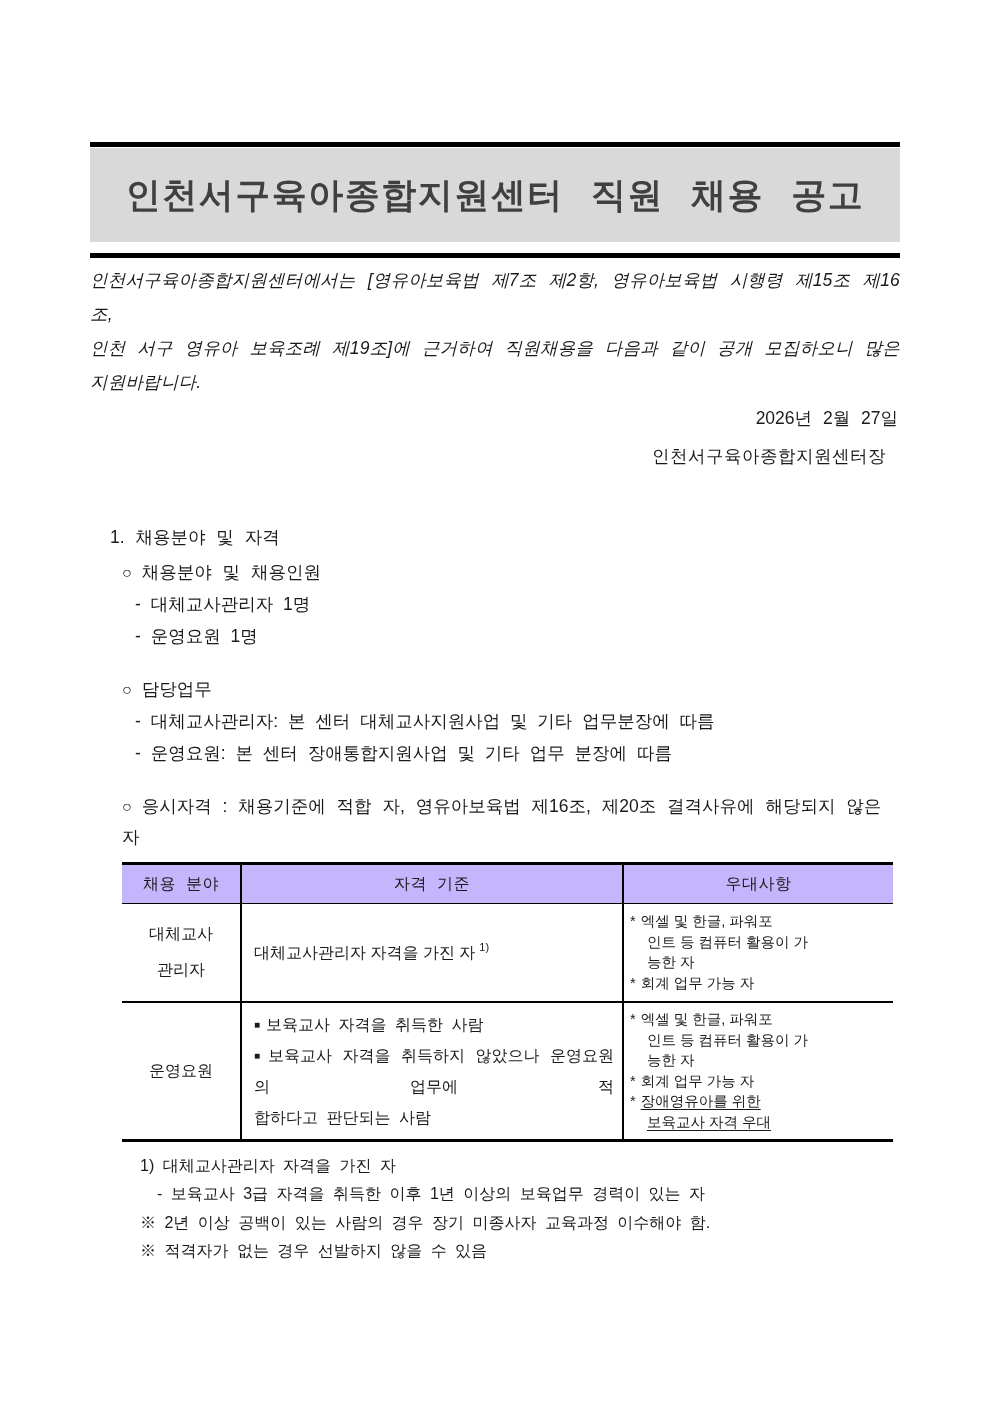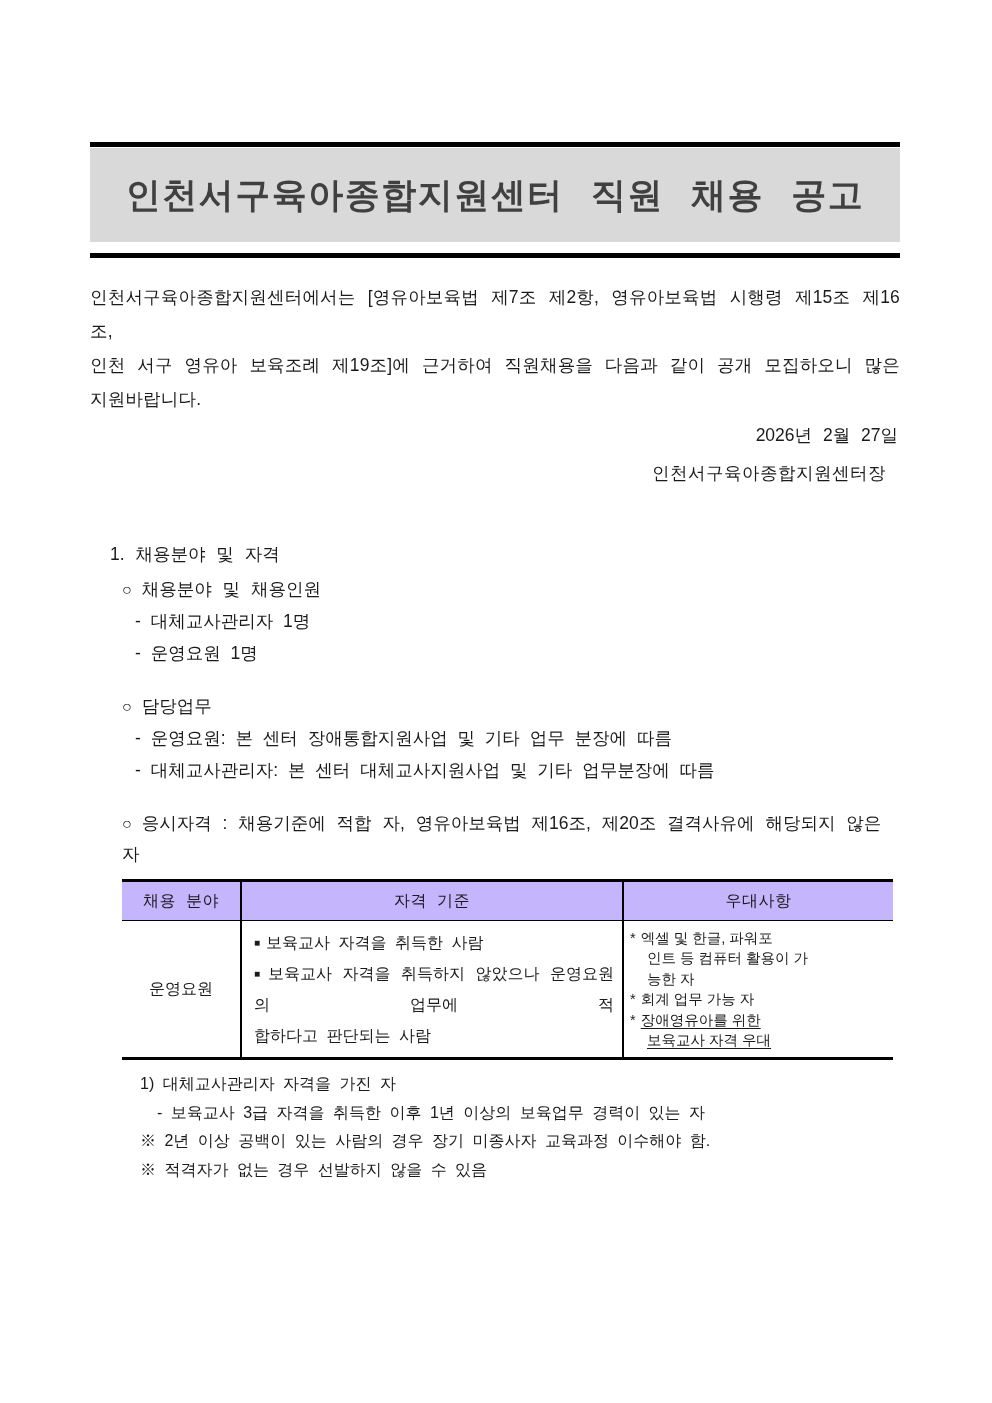--- a/index.html
+++ b/index.html
@@ -20,21 +20,21 @@
     margin-top: 1px; height: 94px; background: #d9d9d9;
     display: flex; align-items: center; justify-content: center;
   }
   .banner-title {
     font-size: 35px; font-weight: bold; color: #404040;
     letter-spacing: 1.5px; word-spacing: 16px; white-space: nowrap;
   }
   .rule-bottom { margin-top: 11px; }
 
   
-  .intro { margin-top: 22px; font-size: 17.5px; line-height: 34px; letter-spacing: 0.2px; word-spacing: 5px; }
+  .intro { margin-top: 5px; font-size: 17.5px; line-height: 34px; letter-spacing: 0.2px; word-spacing: 5px; font-style: italic; }
   .jline { text-align: justify; text-align-last: justify; }
 
   
   .sign-date { margin-top: 4px; font-size: 17.5px; line-height: 30px; text-align: right; padding-right: 2px; word-spacing: 6px; }
   .sign-who { margin-top: 8px; font-size: 17.5px; line-height: 30px; text-align: right; padding-right: 14px; letter-spacing: 0.5px; }
 
   
   .sec-heading { margin-top: 52px; margin-left: 20px; font-size: 17.5px; line-height: 28px; word-spacing: 6px; }
   .group { margin-left: 32px; }
   .group-title { font-size: 17.5px; line-height: 30px; word-spacing: 6px; }
@@ -107,41 +107,56 @@
         <span class="circ">○</span><span>채용분야 및 채용인원</span>
       </div>
       <div class="sub">- 대체교사관리자 1명</div>
       <div class="sub">- 운영요원 1명</div>
     </div>
 
     <div class="group g2">
       <div class="group-title">
         <span class="circ">○</span><span>담당업무</span>
       </div>
+      <div class="sub">- 대체교사관리자: 본 센터 대체교사지원사업 및 기타 업무분장에 따름</div>
       <div class="sub">- 운영요원: 본 센터 장애통합지원사업 및 기타 업무 분장에 따름</div>
-      <div class="sub">- 대체교사관리자: 본 센터 대체교사지원사업 및 기타 업무분장에 따름</div>
     </div>
 
     <div class="group g3">
       <div class="group-title">
         <span class="circ">○</span><span>응시자격 : 채용기준에 적합 자, 영유아보육법 제16조, 제20조 결격사유에 해당되지 않은 자</span>
       </div>
     </div>
 
     <table class="recruit">
       <colgroup>
           <col style="width:119px">
           <col style="width:382px">
           <col style="width:270px">
         </colgroup>
       <tbody>
           <tr>
         <th class="hc1" style="border-right:2px solid #000">채용 분야</th>
         <th class="hc2" style="border-right:2px solid #000">자격 기준</th>
         <th class="hc3">우대사항</th>
+      </tr>
+      <tr class="r1">
+        <td class="c1">
+          <div>대체교사</div>
+          <div>관리자</div>
+        </td>
+        <td class="c2">
+          <span>대체교사관리자 자격을 가진 자</span><sup class="fref">1)</sup>
+        </td>
+        <td class="c3">
+          <div class="pline"><span class="star">*</span><span>엑셀 및 한글, 파워포</span></div>
+          <div class="pline pcont">인트 등 컴퓨터 활용이 가</div>
+          <div class="pline pcont">능한 자</div>
+          <div class="pline"><span class="star">*</span><span>회계 업무 가능 자</span></div>
+        </td>
       </tr>
       <tr class="r2">
         <td class="c1">운영요원</td>
         <td class="c2">
           <div class="crit-line"><span class="sq">■</span><span>보육교사 자격을 취득한 사람</span></div>
           <div class="crit-line crit-just"><span class="sq">■</span><span>보육교사 자격을 취득하지 않았으나 운영요원의 업무에 적</span></div>
           <div class="crit-line">합하다고 판단되는 사람</div>
         </td>
         <td class="c3">
           <div class="pline"><span class="star">*</span><span>엑셀 및 한글, 파워포</span></div>

